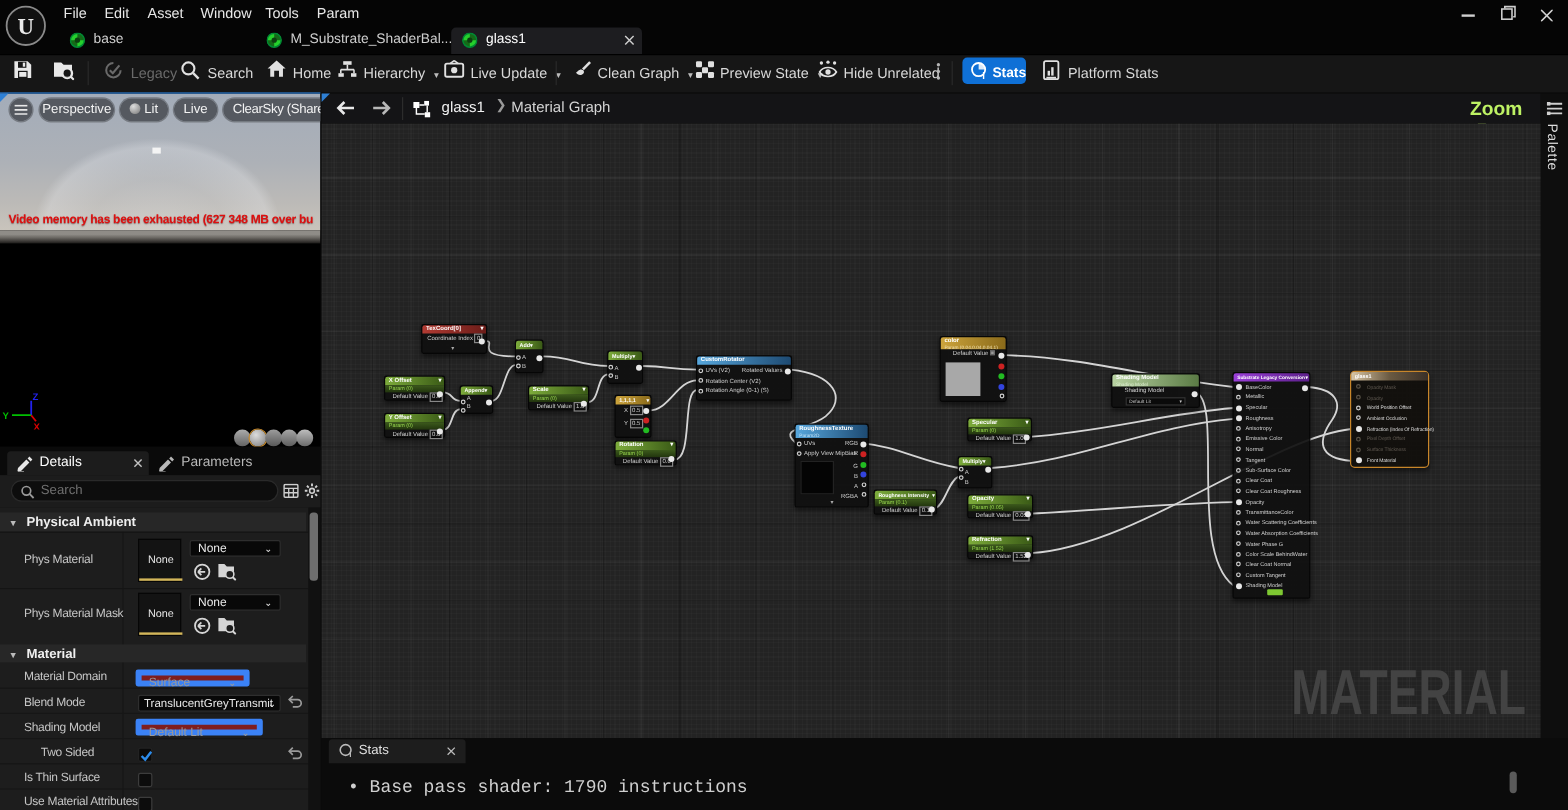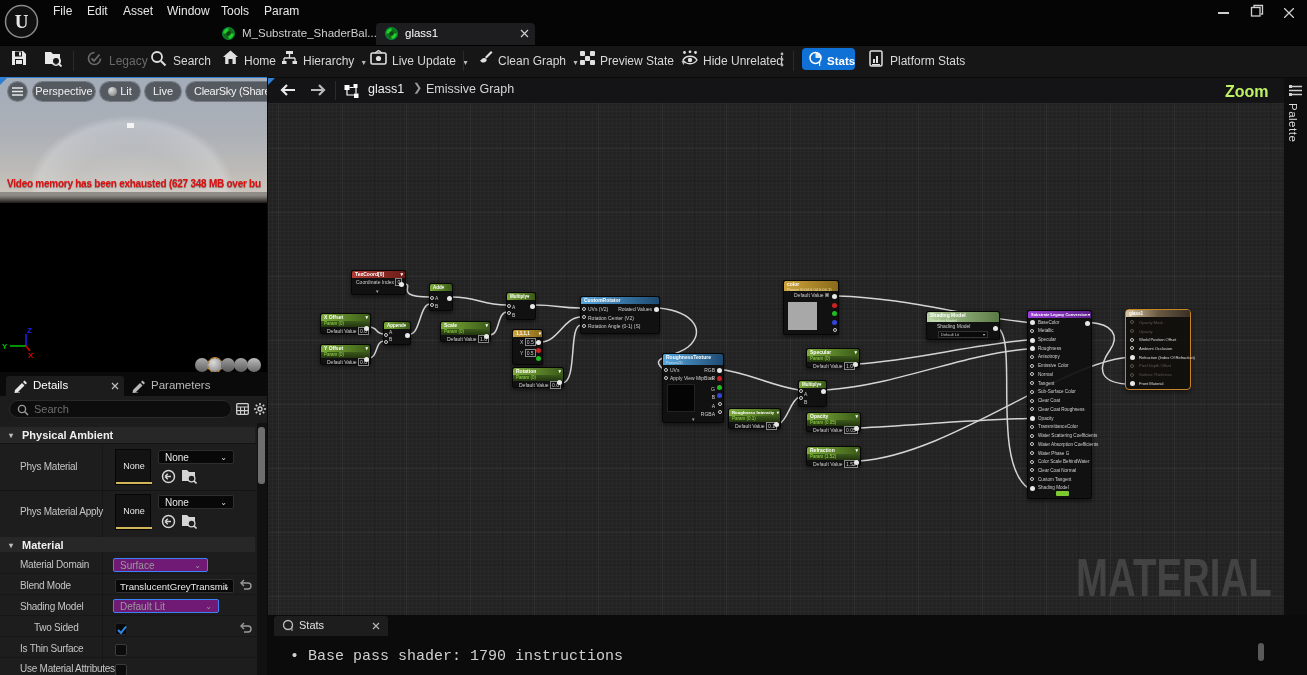--- a/index.html
+++ b/index.html
@@ -20,21 +20,21 @@
 #sky{position:absolute;left:0;top:0;width:267px;height:114px;background:radial-gradient(ellipse 102px 75px at 131px 113px,rgba(243,245,249,.20),rgba(240,243,247,.10) 55%,rgba(242,244,248,.26) 91%,rgba(238,242,247,.05) 99%,rgba(238,242,247,0) 101%),linear-gradient(#a3acb9,#adb1b7 50%,#bcbab7 80%,#c9c4bc)}
 #ground{position:absolute;left:0;top:114px;width:267px;height:11px;background:linear-gradient(#8f8c87 30%,#6b6863 55%,#23211f 95%)}
 .vpill{position:absolute;height:19px;border-radius:9.5px;background:rgba(76,80,86,.9);color:#f2f2f2;font-size:11px;line-height:19px;text-align:center;box-shadow:0 0 0 1px rgba(30,30,30,.35)}
 
 #details{left:0;top:375px;width:267px;height:300px;background:#151515}
 .dtab{position:absolute;height:20px;font-size:11.5px}
 .cath{position:absolute;left:0;width:255px;height:16px;background:#272727;font-size:11px;font-weight:bold;color:#efefef;line-height:16px}
 .dlabel{position:absolute;font-size:10px;color:#c5c5c5;letter-spacing:-.25px}
 .ddrop{position:absolute;height:14px;border-radius:2px;font-size:10px;line-height:13px;padding-left:6px}
 .ddark{background:#080808;border:1px solid #2e2e2e;color:#e8e8e8}
-.dgrey{background:#701a75;border:1px solid #3b82f6;color:#9a9a9a}
+.dgrey{background:#7f1d1d;border:5px solid #3b82f6;color:#9a9a9a}
 .dchev{position:absolute;right:6px;top:0;font-size:8px}
 .cbox{position:absolute;width:12px;height:12px;background:#0c0c0c;border:1px solid #3c3c3c;border-radius:2px}
 .reset{position:absolute;color:#9a9a9a;font-size:12px}
 
 #graphhdr{left:268px;top:78px;width:1016px;height:25px;background:#141416}
 #graph{left:268px;top:103px;width:1016px;height:512px;background-color:#232323;overflow:hidden;
  background-image:
   repeating-linear-gradient(to right,rgba(0,0,0,.33) 0 1px,transparent 1px 64px),
   repeating-linear-gradient(to bottom,rgba(0,0,0,.33) 0 1px,transparent 1px 64px),
   repeating-linear-gradient(to right,rgba(255,255,255,.05) 0 1px,transparent 1px 32px),
@@ -73,20 +73,29 @@
 <div class="abs" style="left:1218px;top:12px;width:11px;height:1.5px;background:#cfcfcf"></div>
 <svg class="abs" style="left:1250px;top:4px" width="14" height="14" viewBox="0 0 14 14">
       <path d="M4,3 V1.5 H12.5 V10 H11" fill="none" stroke="#cfcfcf" stroke-width="1.3"></path>
       <rect x="1.5" y="3.5" width="8.5" height="8.5" fill="none" stroke="#cfcfcf" stroke-width="1.3"></rect>
     </svg>
 <svg class="abs" style="left:1284px;top:8px" width="10" height="10">
       <path d="M0,0 L10,10 M10,0 L0,10" stroke="#cfcfcf" stroke-width="1.3"></path>
     </svg>
 
 <div class="abs" id="tabrow"></div>
+<div class="tab" style="left:48px;width:167px;top:23px">
+ <svg style="position:absolute;left:10px;top:4px" width="13" height="13">
+        <circle cx="6.5" cy="6.5" r="6" fill="#25d02c"></circle>
+        <path d="M6.5,0.5 A6,6 0 0 1 12.5,6.5 L6.5,6.5 Z M6.5,12.5 A6,6 0 0 1 0.5,6.5 L6.5,6.5 Z" fill="#156a18"></path>
+        <circle cx="6.5" cy="6.5" r="2.2" fill="#0d3f10"></circle>
+        <circle cx="6.5" cy="6.5" r="5.8" fill="none" stroke="#083" stroke-width="1.2"></circle>
+      </svg>
+ <span style="position:absolute;left:30px;top:4px">base</span>
+</div>
 <div class="tab" style="left:215px;width:160px;top:23px">
  <svg style="position:absolute;left:7px;top:4px" width="13" height="13">
         <circle cx="6.5" cy="6.5" r="6" fill="#25d02c"></circle>
         <path d="M6.5,0.5 A6,6 0 0 1 12.5,6.5 L6.5,6.5 Z M6.5,12.5 A6,6 0 0 1 0.5,6.5 L6.5,6.5 Z" fill="#156a18"></path>
         <circle cx="6.5" cy="6.5" r="2.2" fill="#0d3f10"></circle>
         <circle cx="6.5" cy="6.5" r="5.8" fill="none" stroke="#083" stroke-width="1.2"></circle>
       </svg>
  <span style="position:absolute;left:27px;top:4px">M_Substrate_ShaderBal...</span>
 </div>
 <div class="tab active" style="left:376px;width:159px;top:23px;height:22px">
@@ -292,21 +301,21 @@
  <svg class="abs" style="left:161px;top:469px" width="15" height="15" viewBox="0 0 15 15">
         <circle cx="7.5" cy="7.5" r="6" fill="none" stroke="#d5d5d5" stroke-width="1.5"></circle>
         <path d="M4,7.5 H10 M4,7.5 L6.8,4.7 M4,7.5 L6.8,10.3" stroke="#d5d5d5" stroke-width="1.5" fill="none"></path>
       </svg>
  <svg class="abs" style="left:181px;top:469px" width="16" height="15" viewBox="0 0 16 15">
         <path d="M1,1 H6 L8,3 H14 V12 H1 Z" fill="#d5d5d5"></path>
         <circle cx="10.5" cy="9.5" r="3.4" fill="#1d1d1d" stroke="#d5d5d5" stroke-width="1.3"></circle>
         <path d="M13,12 L15.5,14.5" stroke="#d5d5d5" stroke-width="1.6"></path>
       </svg>
  <div class="abs" style="left:0;top:490px;width:257px;height:1px;background:#141414"></div>
- <div class="dlabel" style="left:20px;top:506px">Phys Material Apply</div>
+ <div class="dlabel" style="left:20px;top:506px">Phys Material Mask</div>
  <div class="abs" style="left:115px;top:494px;width:36px;height:36px;background:#131313;border:1px solid #060606">
    <div style="position:absolute;left:0;top:11px;width:36px;text-align:center;font-size:9px;color:#e8e8e8">None</div>
    <div style="position:absolute;left:0;bottom:0;width:36px;height:2.5px;background:#d3b65a"></div>
  </div>
  <div class="ddrop ddark" style="left:158px;top:495px;width:76px">None<span class="dchev" style="color:#ddd">⌄</span></div>
  <svg class="abs" style="left:161px;top:514px" width="15" height="15" viewBox="0 0 15 15">
         <circle cx="7.5" cy="7.5" r="6" fill="none" stroke="#d5d5d5" stroke-width="1.5"></circle>
         <path d="M4,7.5 H10 M4,7.5 L6.8,4.7 M4,7.5 L6.8,10.3" stroke="#d5d5d5" stroke-width="1.5" fill="none"></path>
       </svg>
  <svg class="abs" style="left:181px;top:514px" width="16" height="15" viewBox="0 0 16 15">
@@ -359,21 +368,21 @@
       </svg>
  <div style="position:absolute;left:67px;top:3px;width:1px;height:19px;background:#2c2c2c"></div>
  <svg style="position:absolute;left:76px;top:6px" width="15" height="14" viewBox="0 0 15 14">
         <rect x="0.5" y="1" width="5" height="5" fill="#fff"></rect>
         <rect x="9.5" y="0" width="4" height="4" fill="#fff"></rect>
         <rect x="10" y="9.5" width="4.5" height="4.5" fill="#fff"></rect>
         <path d="M3,6 V11 H10 M5.5,3.5 H9.5 M12,4 V9.5" stroke="#fff" stroke-width="1.2" fill="none"></path>
       </svg>
  <div style="position:absolute;left:100px;top:4px;font-size:12.5px;color:#f0f0f0">glass1</div>
  <div style="position:absolute;left:145px;top:3px;font-size:11px;color:#9a9a9a">❯</div>
- <div style="position:absolute;left:158px;top:4px;font-size:12.5px;color:#d4d4d4">Emissive Graph</div>
+ <div style="position:absolute;left:158px;top:4px;font-size:12.5px;color:#d4d4d4">Material Graph</div>
  <div style="position:absolute;left:957px;top:5px;font-size:16px;font-weight:bold;color:#bef264">Zoom -5</div>
 </div>
 <div class="abs" style="left:268px;top:78px;width:0;height:0;border-left:7px solid #2e7fd4;border-bottom:7px solid transparent"></div>
 <div class="abs" style="left:0px;top:76.5px;width:267px;height:1.5px;background:#2e7fd4;z-index:4"></div>
     <div class="abs" style="left:0px;top:78px;width:0;height:0;border-left:7px solid #2e7fd4;border-bottom:7px solid transparent;z-index:4"></div>
 <div class="abs" id="graph"></div>
 <div class="abs" id="watermark">MATERIAL</div>
 <div class="abs" id="palette">
  <svg style="position:absolute;left:5px;top:7px" width="13" height="11" viewBox="0 0 13 11">
         <path d="M0,1.5 H13 M0,5.5 H13 M0,9.5 H13" stroke="#cfcfcf" stroke-width="1.6"></path>

